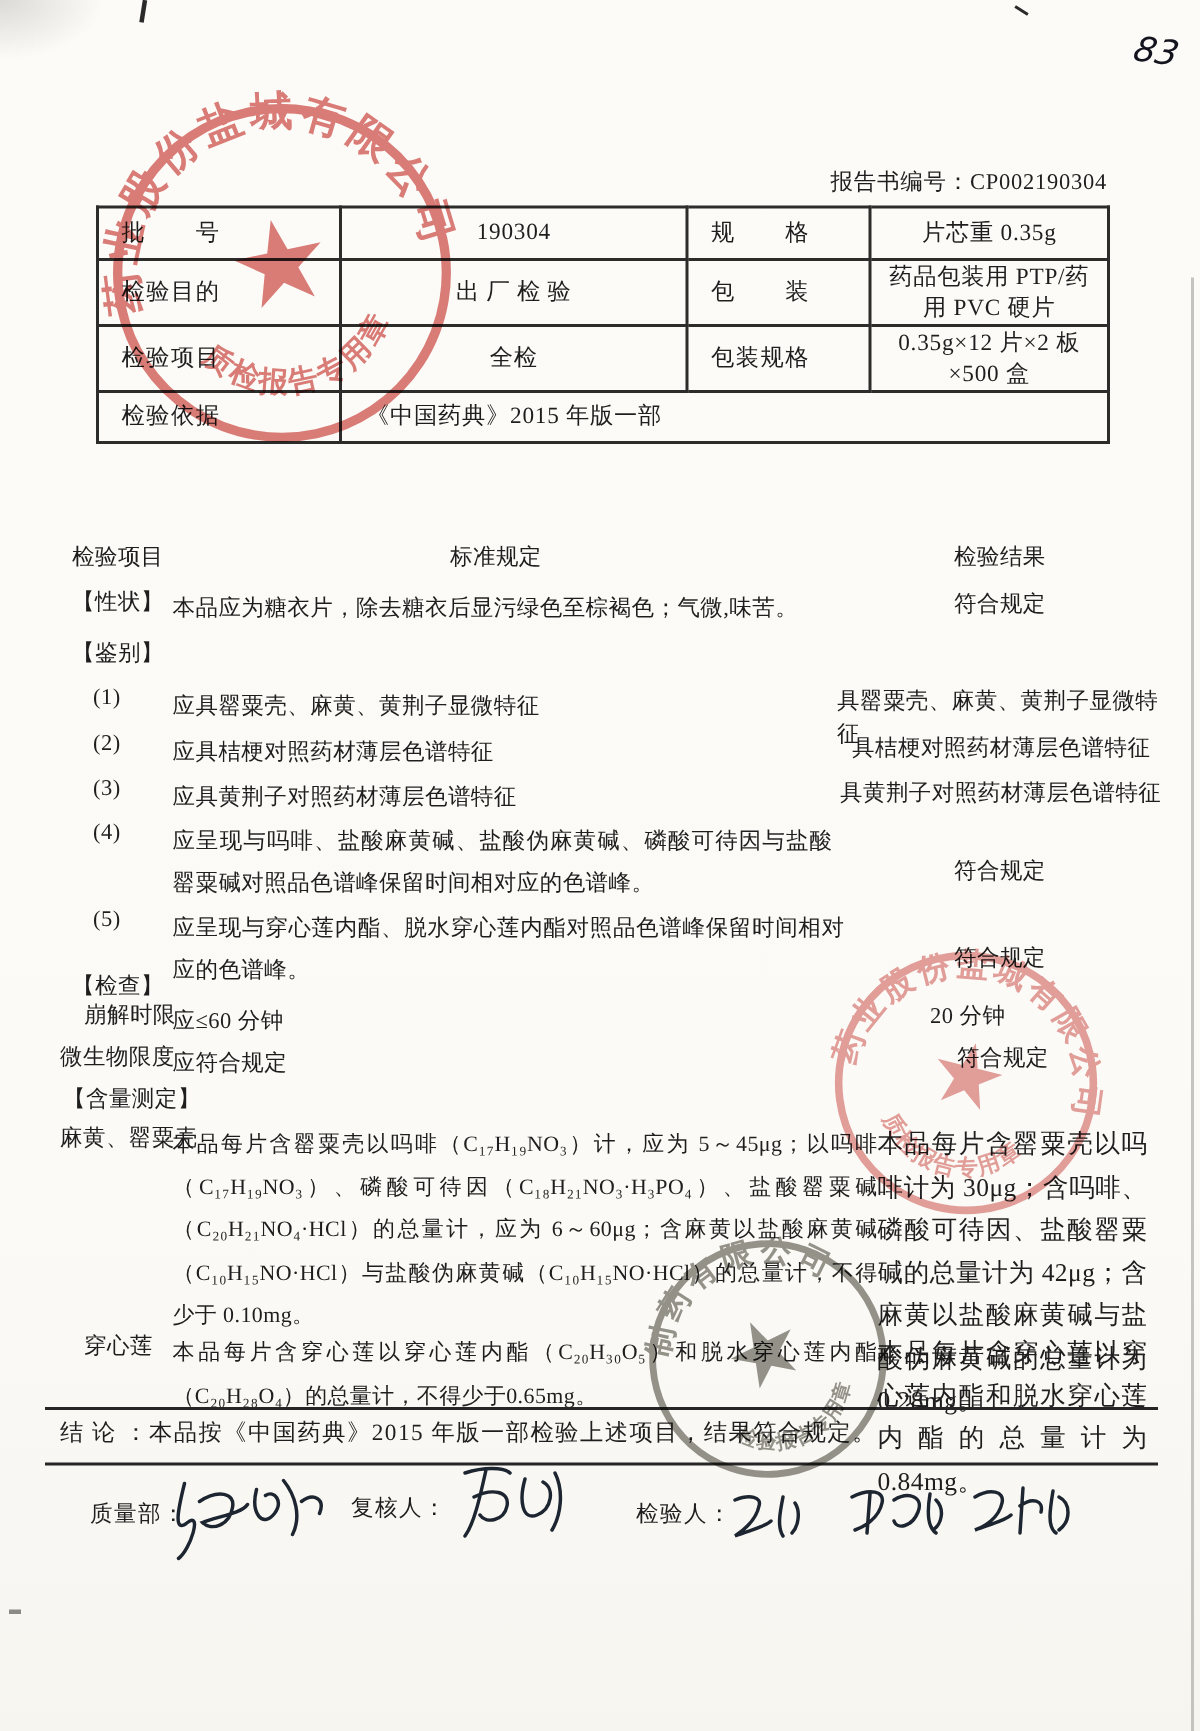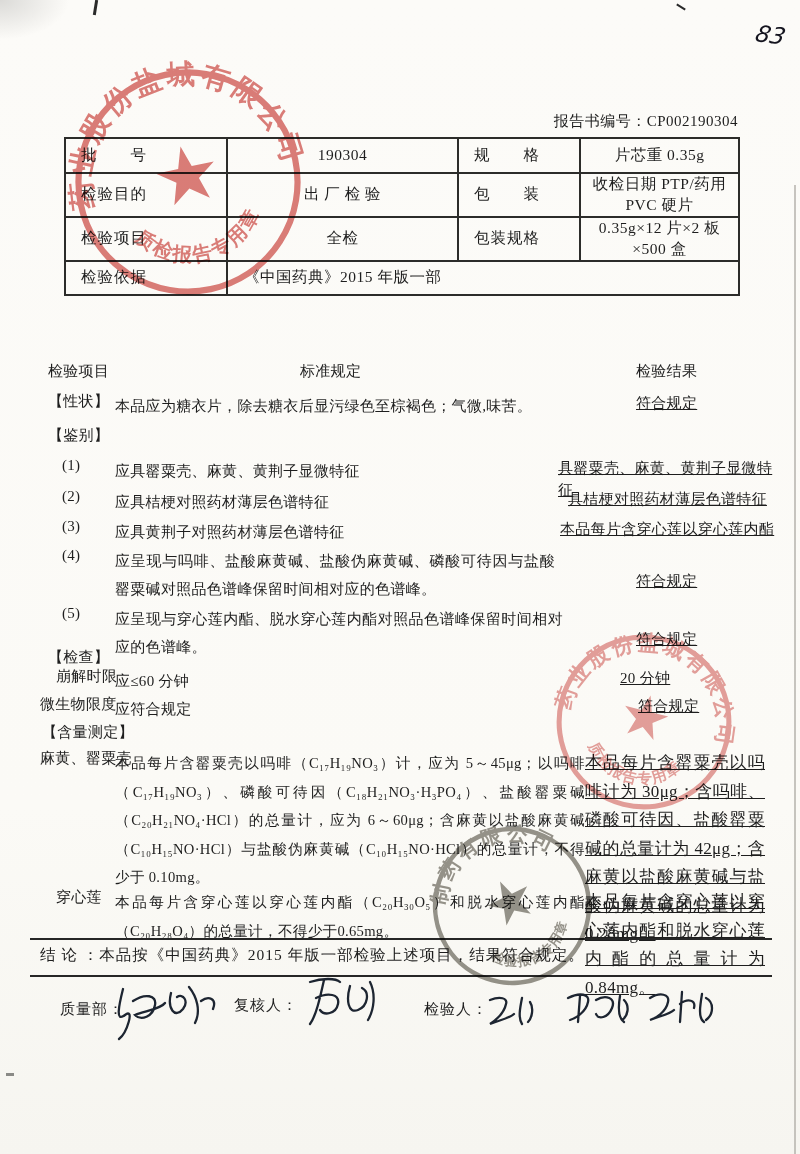--- a/index.html
+++ b/index.html
@@ -28,21 +28,21 @@
   table.info { position:absolute; left:64px; top:137px; width:674px;
     border-collapse:collapse; table-layout:fixed; font-size:15.5px; }
   table.info td { border:2px solid #2c2c2a; height:34.5px; padding:0 4px; overflow:hidden; }
   table.info td.lab { padding-left:15px; letter-spacing:1px; }
   table.info td.val { text-align:center; letter-spacing:.5px; }
   table.info td.val-left { text-align:left; padding-left:16px; letter-spacing:.5px; }
 
   .row { position:absolute; left:0; width:800px; font-size:15px; letter-spacing:.3px; }
   .row .item { position:absolute; left:48px; white-space:nowrap; }
   .row .spec { position:absolute; left:115px; width:462px; text-align:justify; line-height:28px; }
-  .row .res  { position:absolute; left:558px; width:215px; line-height:22px;text-decoration:underline; }
+  .row .res  { position:absolute; left:558px; width:215px; line-height:22px; }
   .row .res.short { left:636px; width:auto; white-space:nowrap; }
   .row.assay .spec { width:470px; line-height:28.5px; font-size:14.6px; }
   .row.assay .res  { left:585px; width:180px; text-align:justify; line-height:28.5px; font-size:17px; }
 
   .hr { position:absolute; left:30px; width:742px; border-top:2px solid #262626; }
   .conclusion { position:absolute; left:40px; top:945px; font-size:15.5px; letter-spacing:1px; }
 
   .sig-label { position:absolute; font-size:15px; letter-spacing:1px; }
   .sig { position:absolute; }
   .sig path { fill:none; stroke:#1d2531; stroke-width:2.3; stroke-linecap:round; }
@@ -79,21 +79,21 @@
     <tr>
       <td class="lab">批　　号</td>
       <td class="val">190304</td>
       <td class="lab">规　　格</td>
       <td class="val">片芯重 0.35g</td>
     </tr>
     <tr>
       <td class="lab">检验目的</td>
       <td class="val">出 厂 检 验</td>
       <td class="lab">包　　装</td>
-      <td class="val">收检日期 PTP/药用 PVC 硬片</td>
+      <td class="val">药品包装用 PTP/药用 PVC 硬片</td>
     </tr>
     <tr>
       <td class="lab">检验项目</td>
       <td class="val">全检</td>
       <td class="lab">包装规格</td>
       <td class="val">0.35g×12 片×2 板×500 盒</td>
     </tr>
     <tr>
       <td class="lab">检验依据</td>
       <td class="val-left" colspan="3">《中国药典》2015 年版一部</td>
@@ -125,21 +125,21 @@
 
   <div class="row" style="top:488px;">
     <span class="item" style="left:62px;">(2)</span>
     <span class="spec">应具桔梗对照药材薄层色谱特征</span>
     <span class="res" style="left:560px;text-align:center;">具桔梗对照药材薄层色谱特征</span>
   </div>
 
   <div class="row" style="top:518px;">
     <span class="item" style="left:62px;">(3)</span>
     <span class="spec">应具黄荆子对照药材薄层色谱特征</span>
-    <span class="res" style="left:560px;">本品每片含穿心莲以穿心莲内酯</span>
+    <span class="res" style="left:560px;">具黄荆子对照药材薄层色谱特征</span>
   </div>
 
   <div class="row" style="top:547px;">
     <span class="item" style="left:62px;">(4)</span>
     <span class="spec" style="width:440px;">应呈现与吗啡、盐酸麻黄碱、盐酸伪麻黄碱、磷酸可待因与盐酸罂粟碱对照品色谱峰保留时间相对应的色谱峰。</span>
     <span class="res short" style="top:23px;">符合规定</span>
   </div>
 
   <div class="row" style="top:605px;">
     <span class="item" style="left:62px;">(5)</span>

